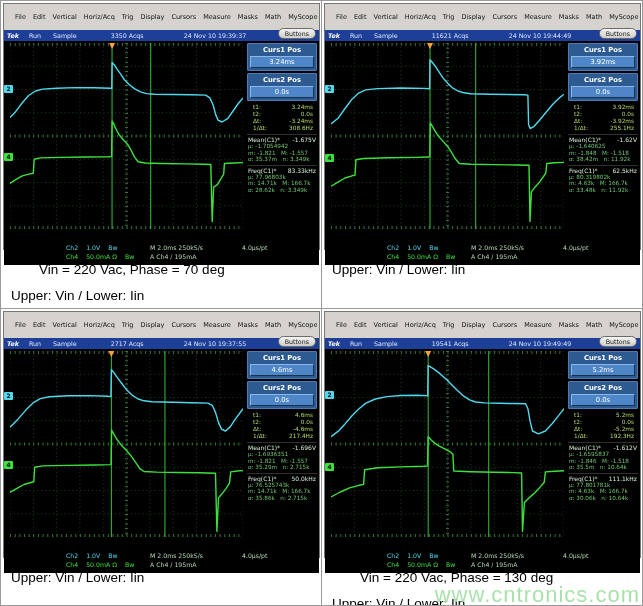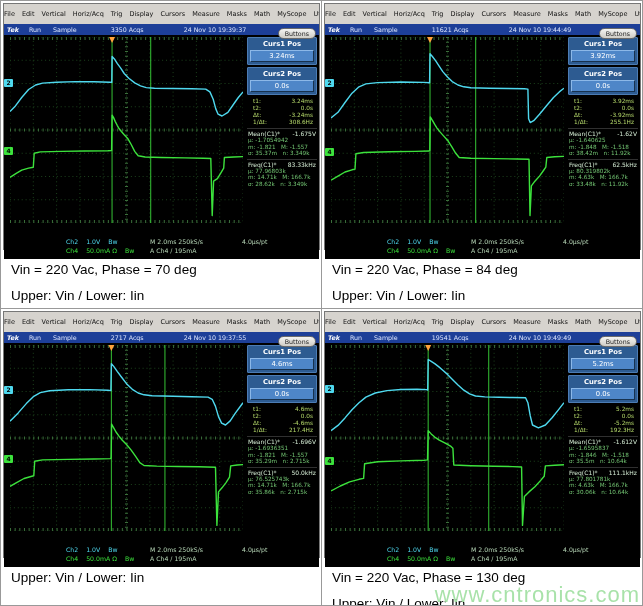--- a/index.html
+++ b/index.html
@@ -1,22 +1,22 @@
 <!DOCTYPE html>
 <html style="--ch2: #4fd9ef; --ch4: #3ce23c; --cursor: #35c435; --grid: #1c421c; --grid_center: #3b6f3b; --trigger: #ffa23c; --status_bg: #1d3f98; --menu_bg: #d6d3ce; --panel_bg: #2d5b91; --panel_border: #4c7cb4; --value_bg: #4e86c8; --readout_head: #d4ecd4; --readout_stats: #74c874; --cursor_table: #b5d96a; --caption_watermark: #9fdfa0;"><head>
 <meta charset="utf-8">
 <style>
   html,body{margin:0;padding:0;background:#fff;}
   #frame{width:643px;height:606px;box-sizing:border-box;border:1px solid #999;background:#999;
          display:grid;grid-template-columns:320px 320px;grid-template-rows:307px 296px;gap:1px;
          font-family:"DejaVu Sans",sans-serif;}
   .cell{background:#fff;overflow:hidden;display:flex;flex-direction:column;}
   .scope{margin:2px;width:315px;height:245px;position:relative;background:#000;border:1px solid #777;box-sizing:content-box;}
-  .menubar{height:20px;background:var(--menu_bg,#d6d3ce);display:flex;align-items:center;gap:7px;
-           padding-left:0;font-size:6.5px;color:#111;white-space:nowrap;overflow:hidden;}
+  .menubar{height:26px;background:var(--menu_bg,#d6d3ce);display:flex;align-items:center;gap:7px;
+           padding-left:11px;font-size:6.5px;color:#111;white-space:nowrap;overflow:hidden;}
   .menubar span{cursor:default;}
   .statusbar{height:11px;background:var(--status_bg,#1d3f98);color:#dde6ff;font-size:6.3px;
              display:flex;align-items:center;white-space:nowrap;overflow:hidden;}
   .statusbar .tek{font-weight:bold;font-style:italic;color:#fff;margin-left:3px;}
   .statusbar .run{margin-left:10px;} .statusbar .smp{margin-left:12px;}
   .statusbar .acqs{margin-left:34px;} .statusbar .date{margin-left:40px;}
   .main{position:relative;height:200px;background:#000;}
   .graticule{position:absolute;left:6px;top:2px;width:233px;height:186px;}
   .chmarker{position:absolute;left:0;width:9px;height:8px;font-size:6px;line-height:8px;text-align:center;
             color:#000;font-weight:bold;border-radius:1px;z-index:3;}
@@ -37,21 +37,21 @@
   .bottombar{height:22px;background:#000;font-size:6.2px;line-height:9px;white-space:nowrap;overflow:hidden;padding-top:2px;}
   .bb-row{display:flex;}
   .bb-ch2{color:var(--ch2,#4fd9ef);} .bb-ch4{color:var(--ch4,#3ce23c);} .bb-sys{color:#b8d8b8;}
   .bb-l{margin-left:62px;width:78px;display:flex;gap:8px;}
   .bb-m{margin-left:6px;width:92px;}
   .buttons-pill{position:absolute;top:24px;right:3px;background:linear-gradient(#f4f4f2,#cfcdc6);
                 border:1px solid #6b6b6b;border-radius:7px;font-size:6.3px;color:#222;
                 padding:1px 6px;z-index:6;cursor:pointer;}
   .caption{position:relative;flex:1;padding:10px 0 0 10px;font-family:"Liberation Sans",sans-serif;
            font-size:13.5px;color:#000;}
-  .cap1{margin-bottom:11px;}
+  .cap1{margin-bottom:11px;margin-left:28px;}
   .watermark{position:absolute;right:2px;bottom:3px;font-size:22px;letter-spacing:1px;
              color:var(--caption_watermark,#9fdfa0);opacity:.9;font-family:"Liberation Sans",sans-serif;}
 </style>
 </head>
 <body>
 
 <div id="frame">
     <div class="cell">
     <div class="scope">
       <div class="menubar">
@@ -310,21 +310,20 @@
             <span>Ch4</span>
             <span>50.0mA Ω</span>
             <span>Bw</span>
           </span>
           <span class="bb-m bb-sys">A  Ch4  /  195mA</span>
         </div>
       </div>
       <div class="buttons-pill">Buttons</div>
     </div>
     <div class="caption">
-      <div class="cap1">Vin = 220 Vac, Phase = 84 deg</div>
       <div class="cap2">Upper: Vin / Lower: Iin</div>
       <div class="watermark"></div>
     </div>
   </div>
     <div class="cell">
     <div class="scope">
       <div class="menubar">
           <span>File</span>
           <span>Edit</span>
           <span>Vertical</span>

